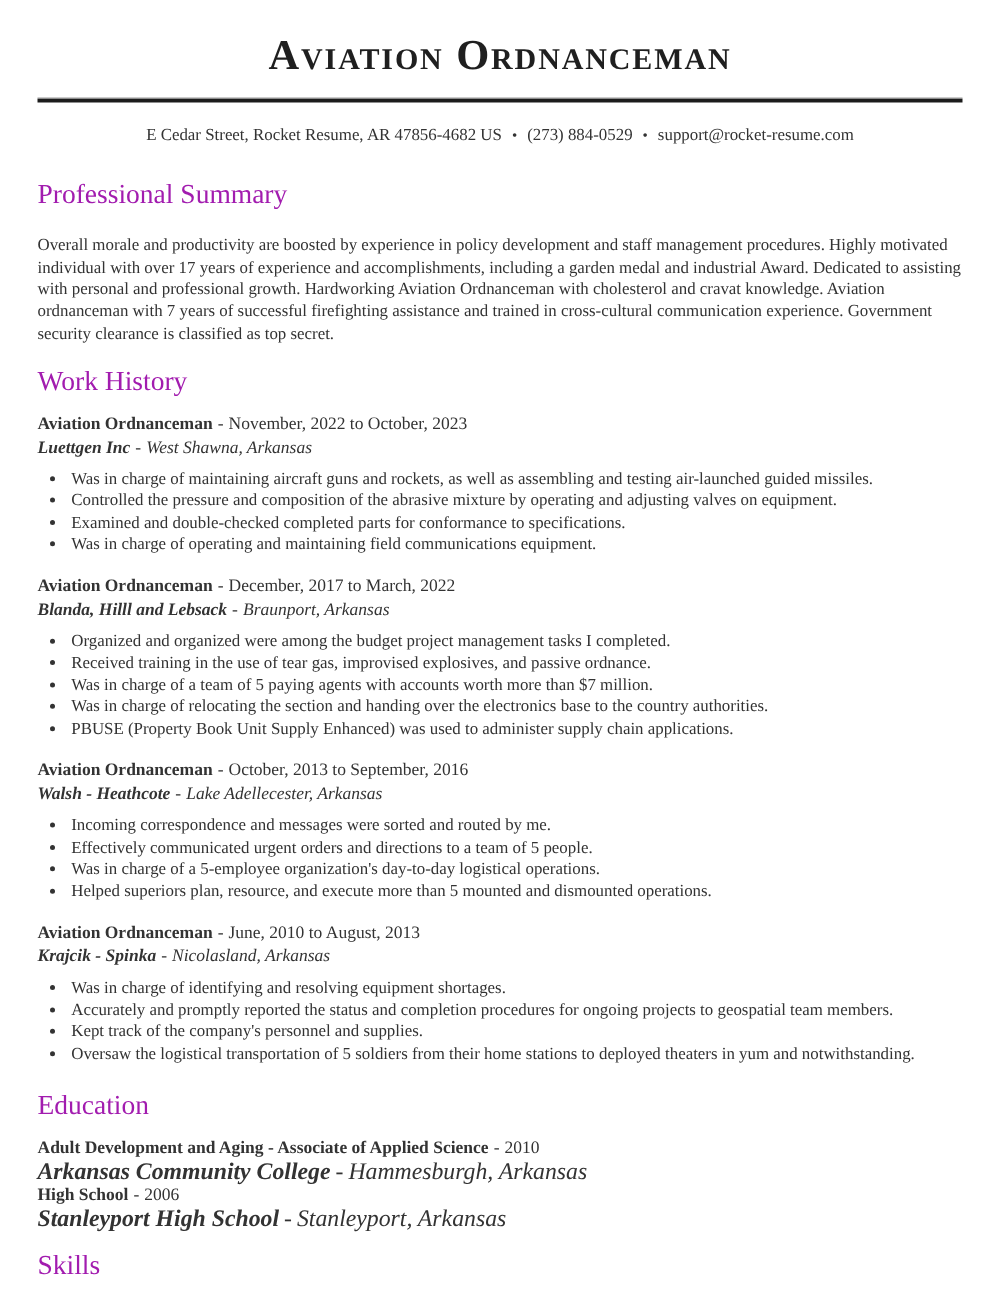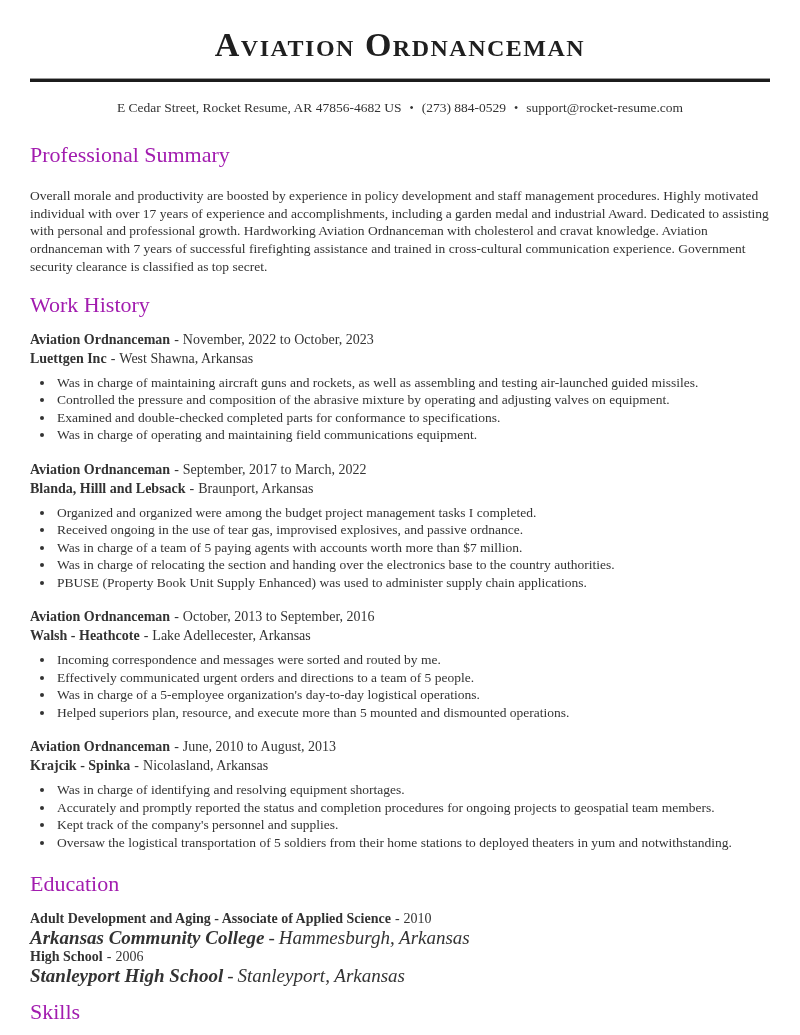--- a/index.html
+++ b/index.html
@@ -43,21 +43,21 @@
   .summary-text {
     margin: 19px 0 0 0;
     font-size: 13.5px; line-height: 17.7px; color: #333;
   }
 
   
   .job { margin-top: 16px; }
   .job:first-of-type { margin-top: 12px; }
   .job-line { font-size: 14px; line-height: 19px; color: #333; }
   .bold { font-weight: bold; }
-  .company-line { font-size: 14px; line-height: 19px; color: #333; }
+  .company-line { font-size: 14px; line-height: 19px; font-style: italic; color: #333; }
   .sep { margin: 0 4px; }
   ul.duties {
     margin: 6px 0 0 0; padding: 0 0 0 25px;
     list-style: disc outside;
   }
   ul.duties li {
     font-size: 13.5px; line-height: 17.5px; color: #333;
     padding-left: 2px;
   }
 
@@ -98,28 +98,28 @@
       <ul class="duties">
         <li>Was in charge of maintaining aircraft guns and rockets, as well as assembling and testing air-launched guided missiles.</li>
         <li>Controlled the pressure and composition of the abrasive mixture by operating and adjusting valves on equipment.</li>
         <li>Examined and double-checked completed parts for conformance to specifications.</li>
         <li>Was in charge of operating and maintaining field communications equipment.</li>
       </ul>
     </div>
 
     <div class="job">
       <div class="job-line">
-        <span class="bold">Aviation Ordnanceman</span><span class="sep">-</span><span>September, 2017 to March, 2022</span>
+        <span class="bold">Aviation Ordnanceman</span><span class="sep">-</span><span>December, 2017 to March, 2022</span>
       </div>
       <div class="company-line">
         <span class="bold">Blanda, Hilll and Lebsack</span><span class="sep">-</span><span>Braunport, Arkansas</span>
       </div>
       <ul class="duties">
         <li>Organized and organized were among the budget project management tasks I completed.</li>
-        <li>Received ongoing in the use of tear gas, improvised explosives, and passive ordnance.</li>
+        <li>Received training in the use of tear gas, improvised explosives, and passive ordnance.</li>
         <li>Was in charge of a team of 5 paying agents with accounts worth more than $7 million.</li>
         <li>Was in charge of relocating the section and handing over the electronics base to the country authorities.</li>
         <li>PBUSE (Property Book Unit Supply Enhanced) was used to administer supply chain applications.</li>
       </ul>
     </div>
 
     <div class="job">
       <div class="job-line">
         <span class="bold">Aviation Ordnanceman</span><span class="sep">-</span><span>October, 2013 to September, 2016</span>
       </div>

